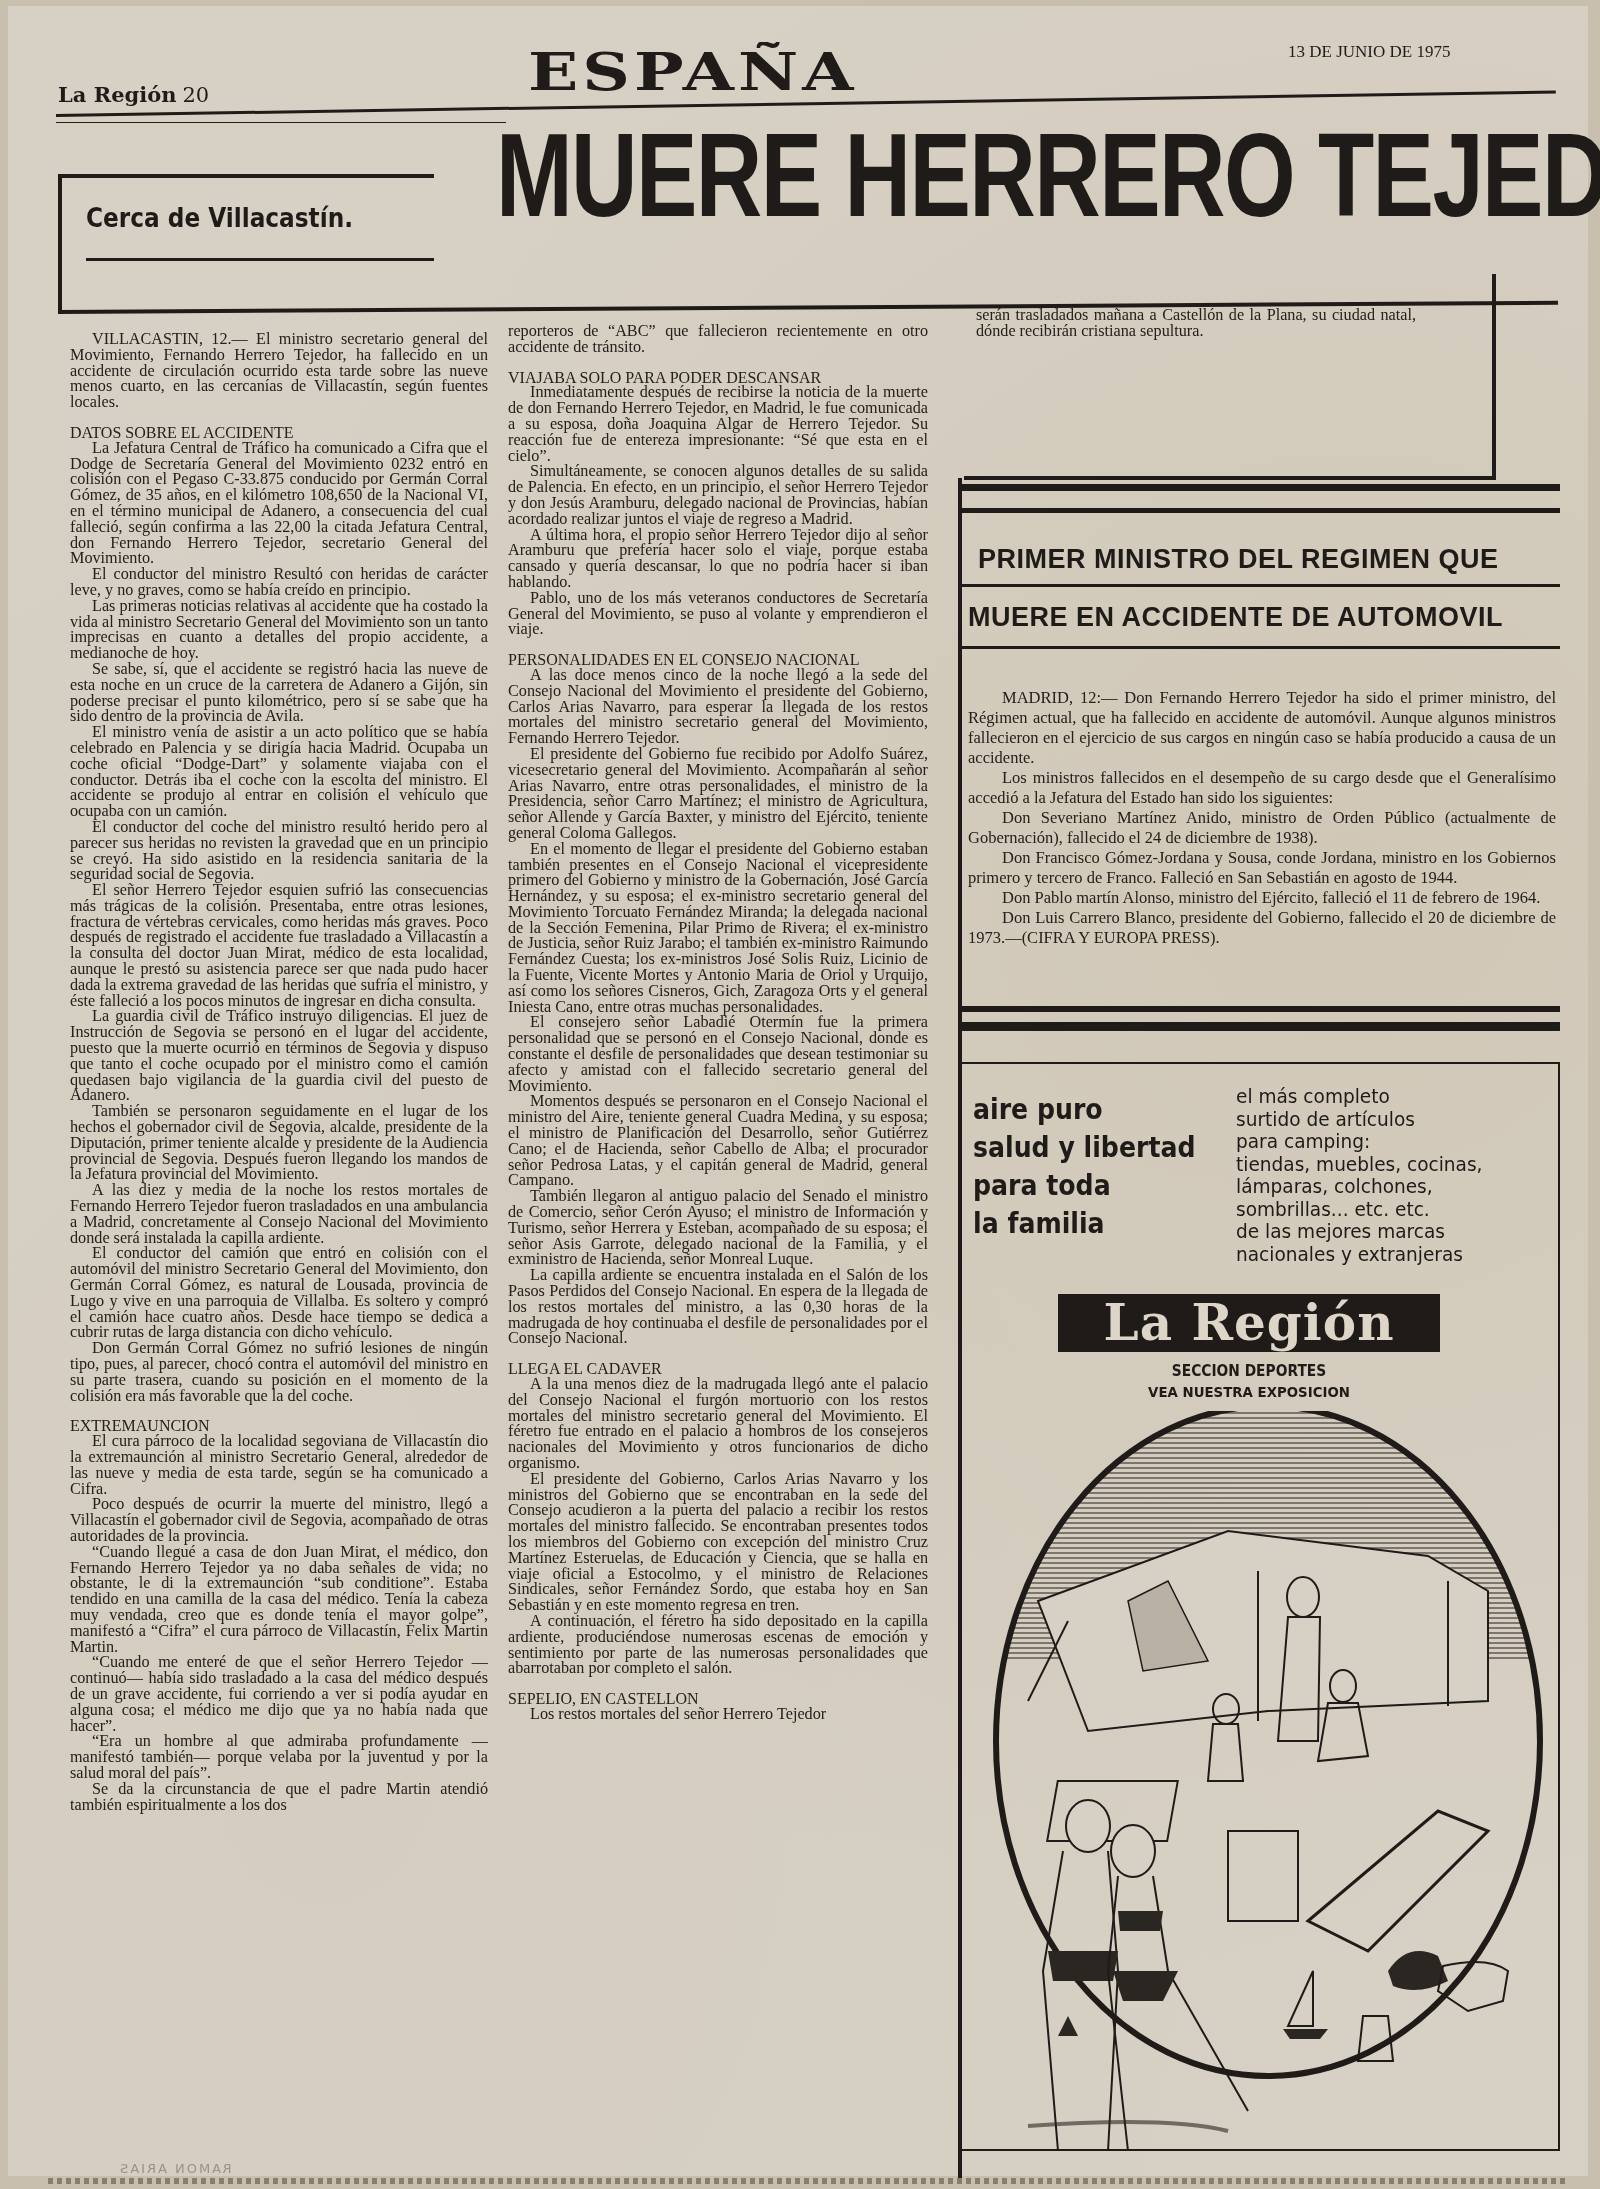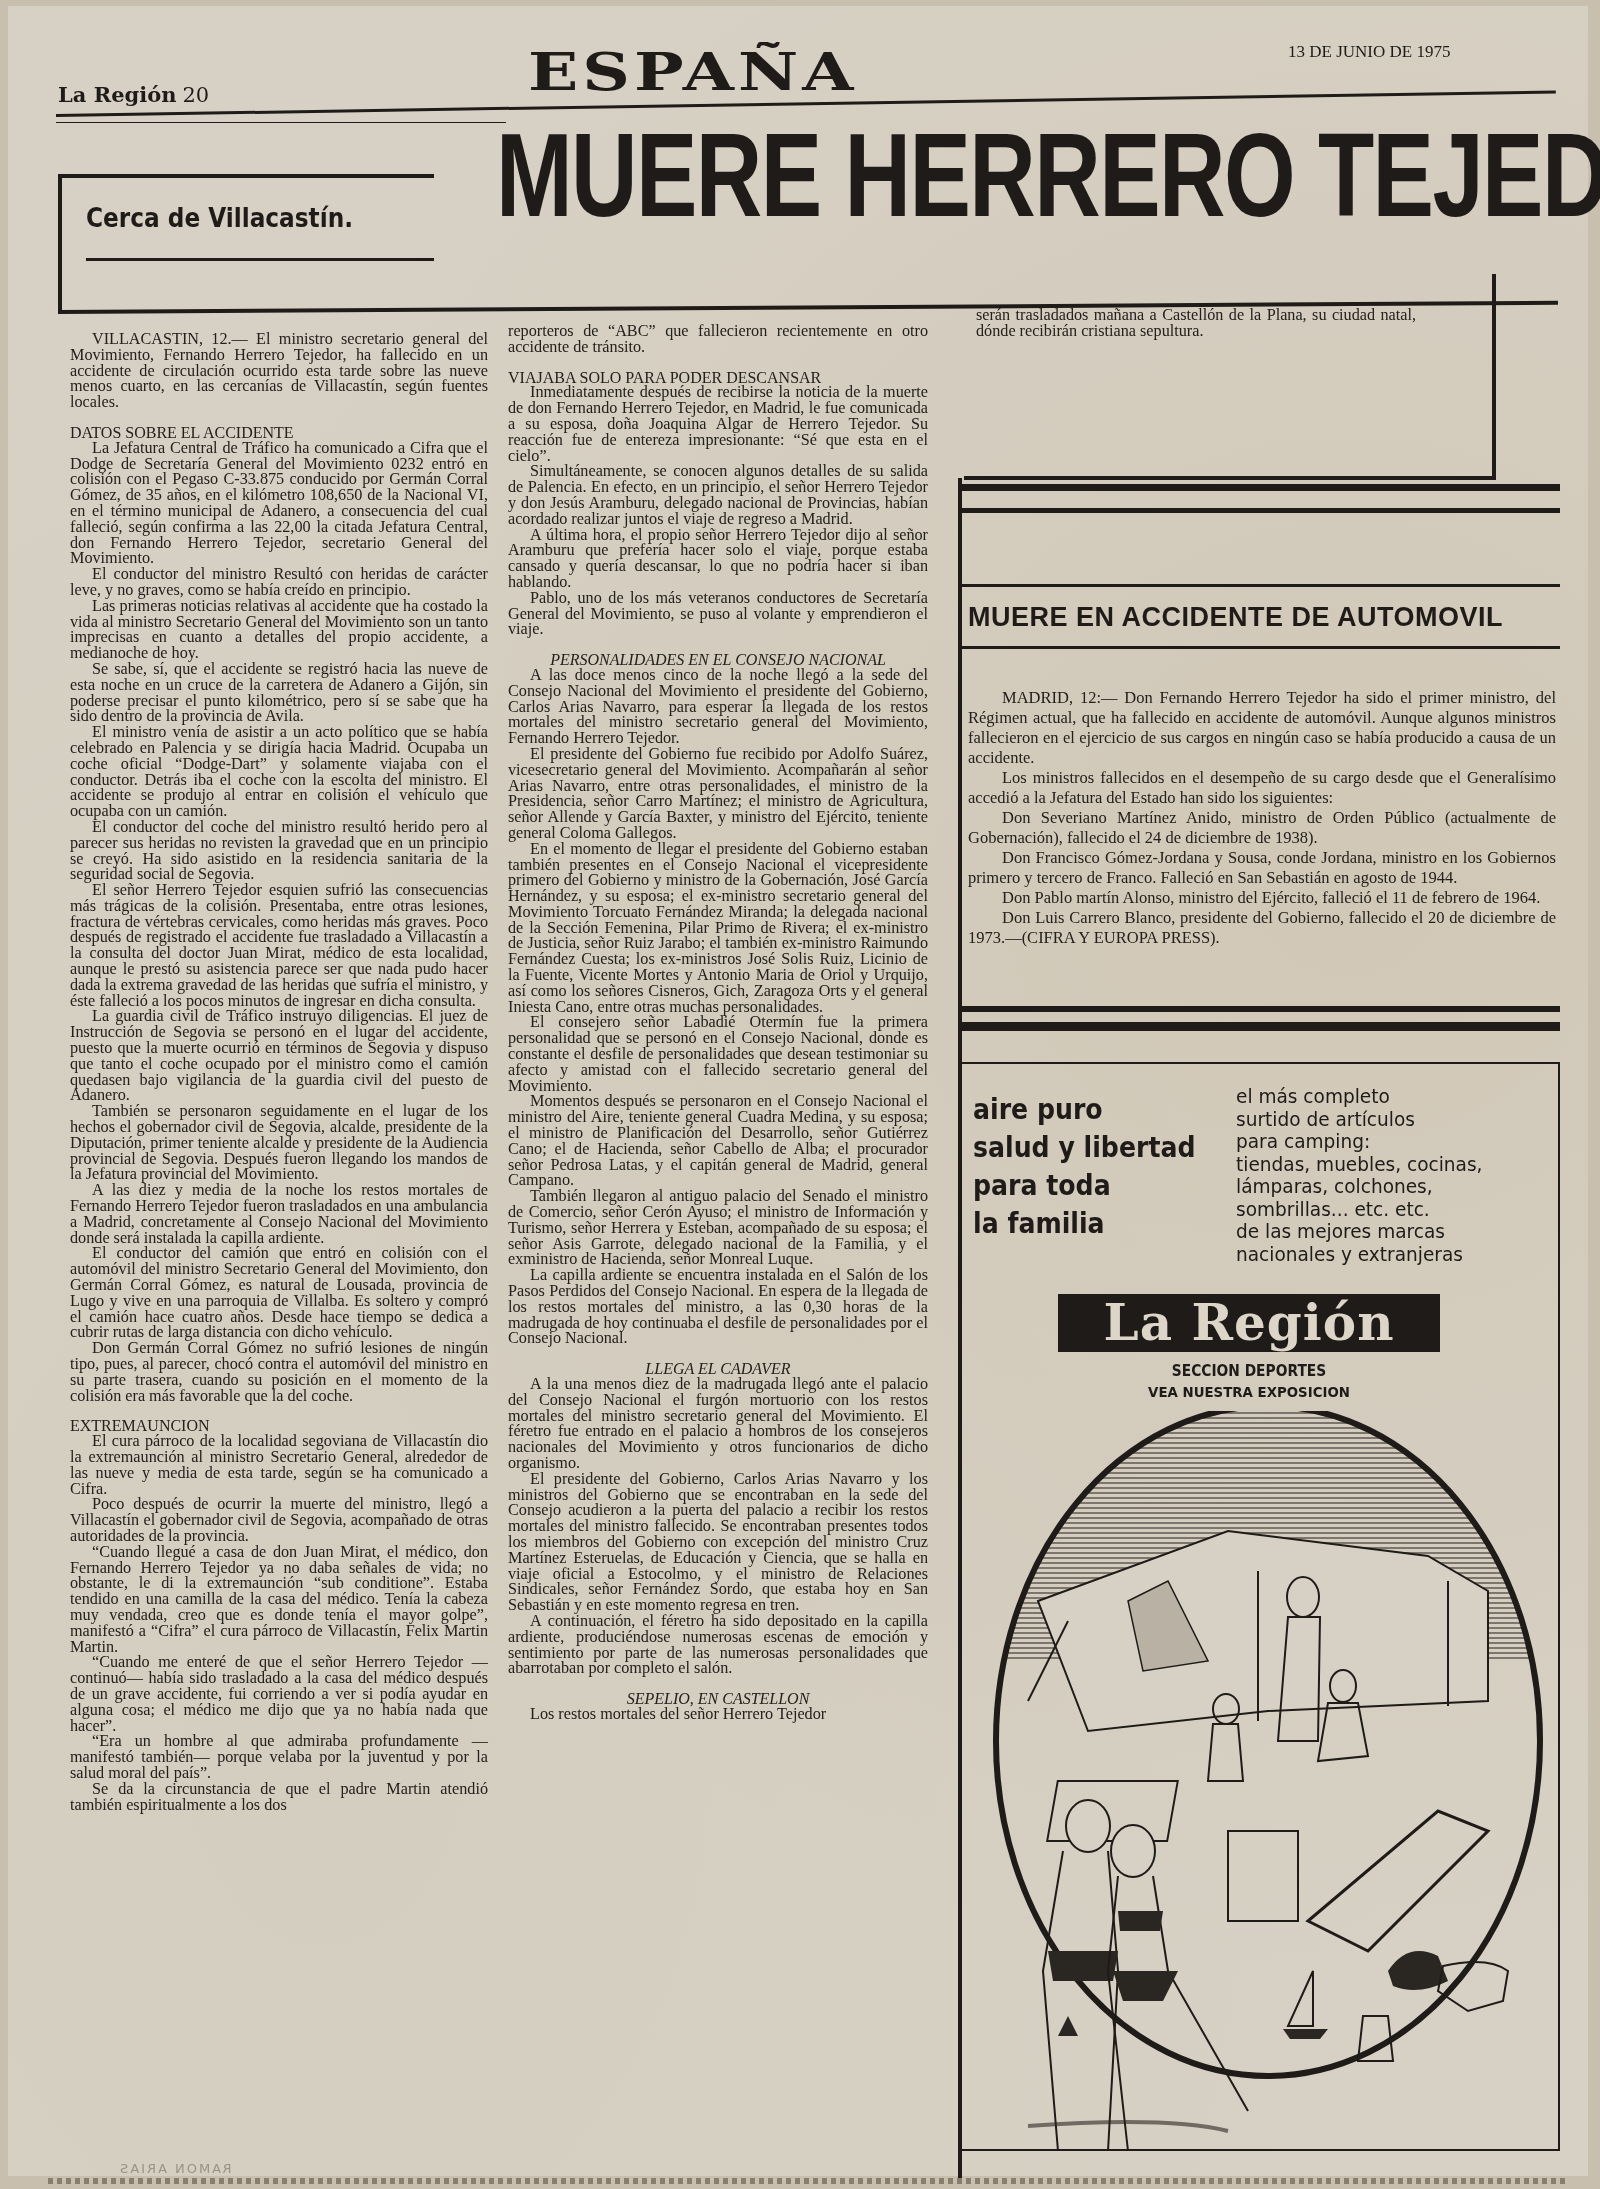--- a/index.html
+++ b/index.html
@@ -24,21 +24,21 @@
   .rule { position:absolute; background:#1e1b18; }
   .kicker-box { left:50px; top:168px; width:376px; height:140px; border-left:4px solid #1e1b18; }
   .kicker-text { left:78px; top:196px; font-family:"DejaVu Sans", sans-serif; font-weight:bold; font-size:27px; transform:scaleX(0.86); transform-origin:left; }
   .headline { left:488px; top:110px; font-family:"Liberation Sans", sans-serif; font-weight:bold; font-size:118px; letter-spacing:-2px; transform:scaleX(0.78); transform-origin:left top; white-space:nowrap; line-height:1; }
   .col {
     position:absolute; font-family:"Liberation Serif", serif; font-size:16.2px; line-height:15.8px;
     text-align:justify; color:#24201c;
   }
   .col p { margin:0; text-indent:22px; }
   .col .sub { margin-top:14px; text-indent:0; text-transform:uppercase; font-size:16px; }
-  .col .sub.right { text-align:center;font-style:italic; }
+  .col .sub.right { text-align:left; }
   .col .sub.tight { margin-top:14px; }
   .col .dateline { text-indent:22px; }
   .box-head {
     position:absolute; left:960px; font-family:"Liberation Sans", sans-serif; font-weight:bold;
     font-size:27px; letter-spacing:0.5px; white-space:nowrap;
   }
   .ad-left { left:965px; top:1085px; font-family:"DejaVu Sans", sans-serif; font-weight:bold; font-size:28px; line-height:38px; transform:scaleX(0.9); transform-origin:left; }
   .ad-right { left:1228px; top:1080px; font-family:"DejaVu Sans", sans-serif; font-size:19.5px; line-height:22.5px; transform:scaleX(0.95); transform-origin:left; }
   .ad-logo { left:1050px; top:1288px; width:382px; height:58px; background:#1e1b18; color:#ddd6c8;
     font-family:"DejaVu Serif", serif; font-weight:bold; font-size:50px; text-align:center; line-height:58px; letter-spacing:1px; }
@@ -115,20 +115,21 @@
     <p>Los restos mortales del señor Herrero Tejedor</p>
   </div>
 
   <div class="col" style="left:968px;top:302px;width:440px;">
     <p style="text-indent:0">serán trasladados mañana a Castellón de la Plana, su ciudad natal, dónde recibirán cristiana sepultura.</p>
   </div>
 
   <div class="rule" style="left:950px;top:472px;width:4px;height:1700px;"></div>
   <div class="rule" style="left:952px;top:478px;width:600px;height:7px;"></div>
   <div class="rule" style="left:952px;top:502px;width:600px;height:5px;"></div>
+  <div class="box-head" style="top:538px;left:970px;">PRIMER MINISTRO DEL REGIMEN QUE</div>
   <div class="rule" style="left:952px;top:578px;width:600px;height:3px;"></div>
   <div class="box-head" style="top:596px;left:960px;">MUERE EN ACCIDENTE DE AUTOMOVIL</div>
   <div class="rule" style="left:952px;top:640px;width:600px;height:3px;"></div>
 
   <div class="col" style="left:960px;top:682px;width:588px;font-size:16.5px;line-height:20px;">
     <p style="text-indent:34px">MADRID, 12:— Don Fernando Herrero Tejedor ha sido el primer ministro, del Régimen actual, que ha fallecido en accidente de automóvil. Aunque algunos ministros fallecieron en el ejercicio de sus cargos en ningún caso se había producido a causa de un accidente.</p>
     <p style="text-indent:34px">Los ministros fallecidos en el desempeño de su cargo desde que el Generalísimo accedió a la Jefatura del Estado han sido los siguientes:</p>
     <p style="text-indent:34px">Don Severiano Martínez Anido, ministro de Orden Público (actualmente de Gobernación), fallecido el 24 de diciembre de 1938).</p>
     <p style="text-indent:34px">Don Francisco Gómez-Jordana y Sousa, conde Jordana, ministro en los Gobiernos primero y tercero de Franco. Falleció en San Sebastián en agosto de 1944.</p>
     <p style="text-indent:34px">Don Pablo martín Alonso, ministro del Ejército, falleció el 11 de febrero de 1964.</p>

